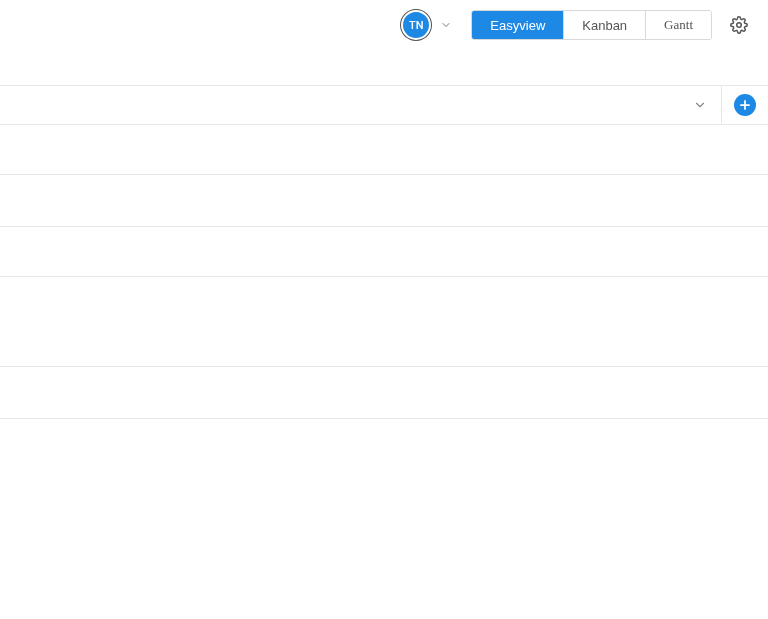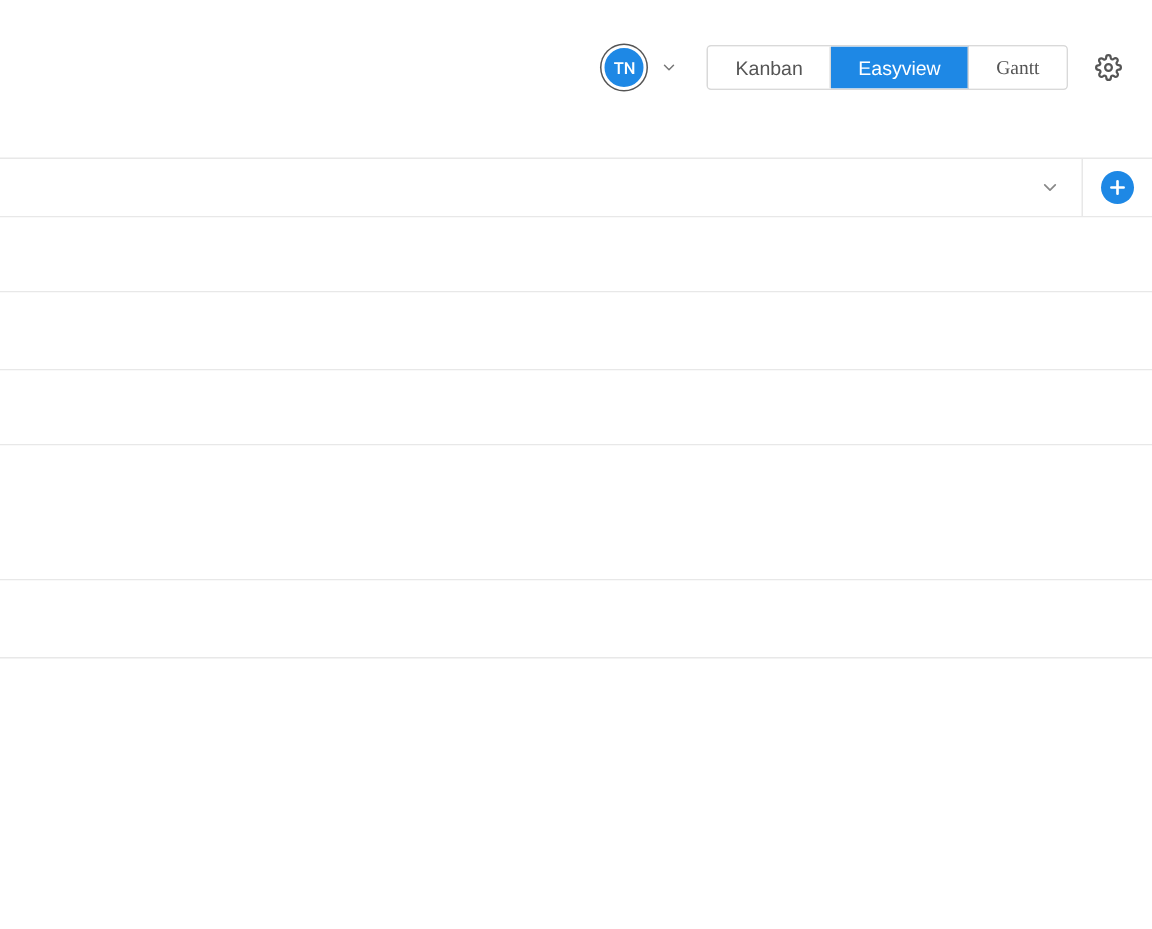--- a/index.html
+++ b/index.html
@@ -15,21 +15,20 @@
       overflow: hidden;
       color: #333;
     }
     .header {
       height: 50px;
       display: flex;
       align-items: center;
       justify-content: flex-end;
       padding: 0 20px;
       gap: 18px;
-      margin-top: 20px;
     }
     .avatar-group {
       display: flex;
       align-items: center;
       gap: 8px;
     }
     .avatar {
       width: 30px;
       height: 30px;
       border-radius: 50%;
@@ -135,22 +134,22 @@
       <span>TN</span>
     </div>
     <span class="chevron-down">
       <svg width="12" height="12" viewBox="0 0 24 24" fill="none" stroke="currentColor" stroke-width="2" stroke-linecap="round" stroke-linejoin="round">
           <polyline points="6 9 12 15 18 9"></polyline>
         </svg>
     </span>
   </div>
 
   <div class="view-switcher">
+    <button class="view-btn active">Easyview</button>
     <button class="view-btn">Kanban</button>
-    <button class="view-btn active">Easyview</button>
     <button class="view-btn">Gantt</button>
   </div>
 
   <div class="gear-icon">
     <svg width="18" height="18" viewBox="0 0 24 24" fill="none" stroke="currentColor" stroke-width="2" stroke-linecap="round" stroke-linejoin="round">
       <circle cx="12" cy="12" r="3"></circle>
       <path d="M19.4 15a1.65 1.65 0 0 0 .33 1.82l.06.06a2 2 0 1 1-2.83 2.83l-.06-.06a1.65 1.65 0 0 0-1.82-.33 1.65 1.65 0 0 0-1 1.51V21a2 2 0 0 1-4 0v-.09a1.65 1.65 0 0 0-1-1.51 1.65 1.65 0 0 0-1.82.33l-.06.06a2 2 0 1 1-2.83-2.83l.06-.06a1.65 1.65 0 0 0 .33-1.82 1.65 1.65 0 0 0-1.51-1H3a2 2 0 0 1 0-4h.09a1.65 1.65 0 0 0 1.51-1 1.65 1.65 0 0 0-.33-1.82l-.06-.06a2 2 0 1 1 2.83-2.83l.06.06a1.65 1.65 0 0 0 1.82.33h0a1.65 1.65 0 0 0 1-1.51V3a2 2 0 0 1 4 0v.09a1.65 1.65 0 0 0 1 1.51h0a1.65 1.65 0 0 0 1.82-.33l.06-.06a2 2 0 1 1 2.83 2.83l-.06.06a1.65 1.65 0 0 0-.33 1.82v0a1.65 1.65 0 0 0 1.51 1H21a2 2 0 0 1 0 4h-.09a1.65 1.65 0 0 0-1.51 1z"></path>
     </svg>
   </div>
 </div>

